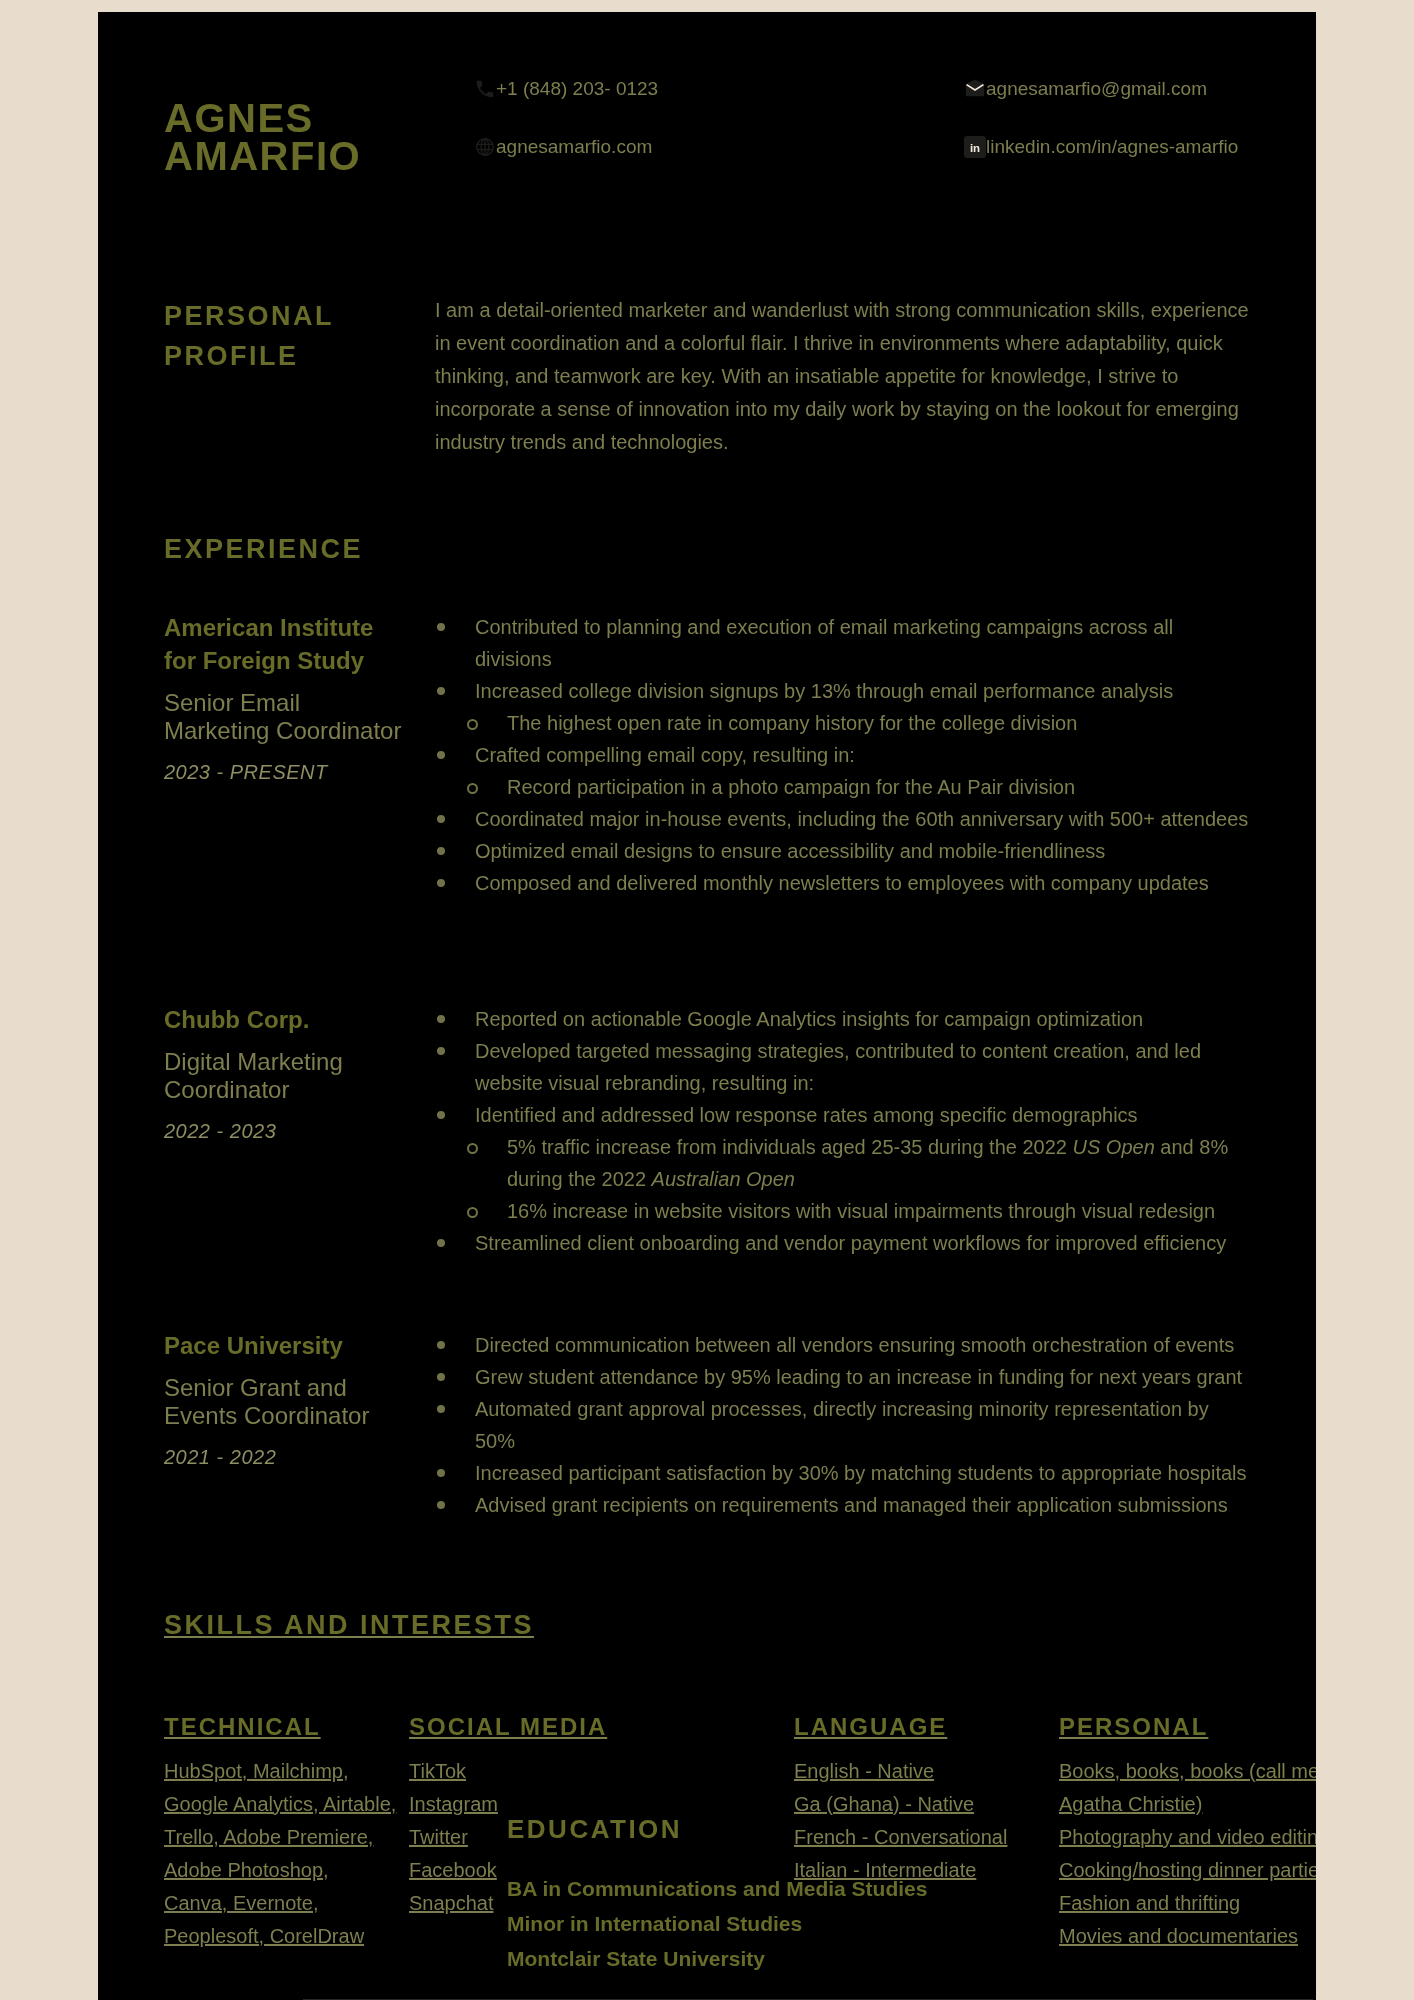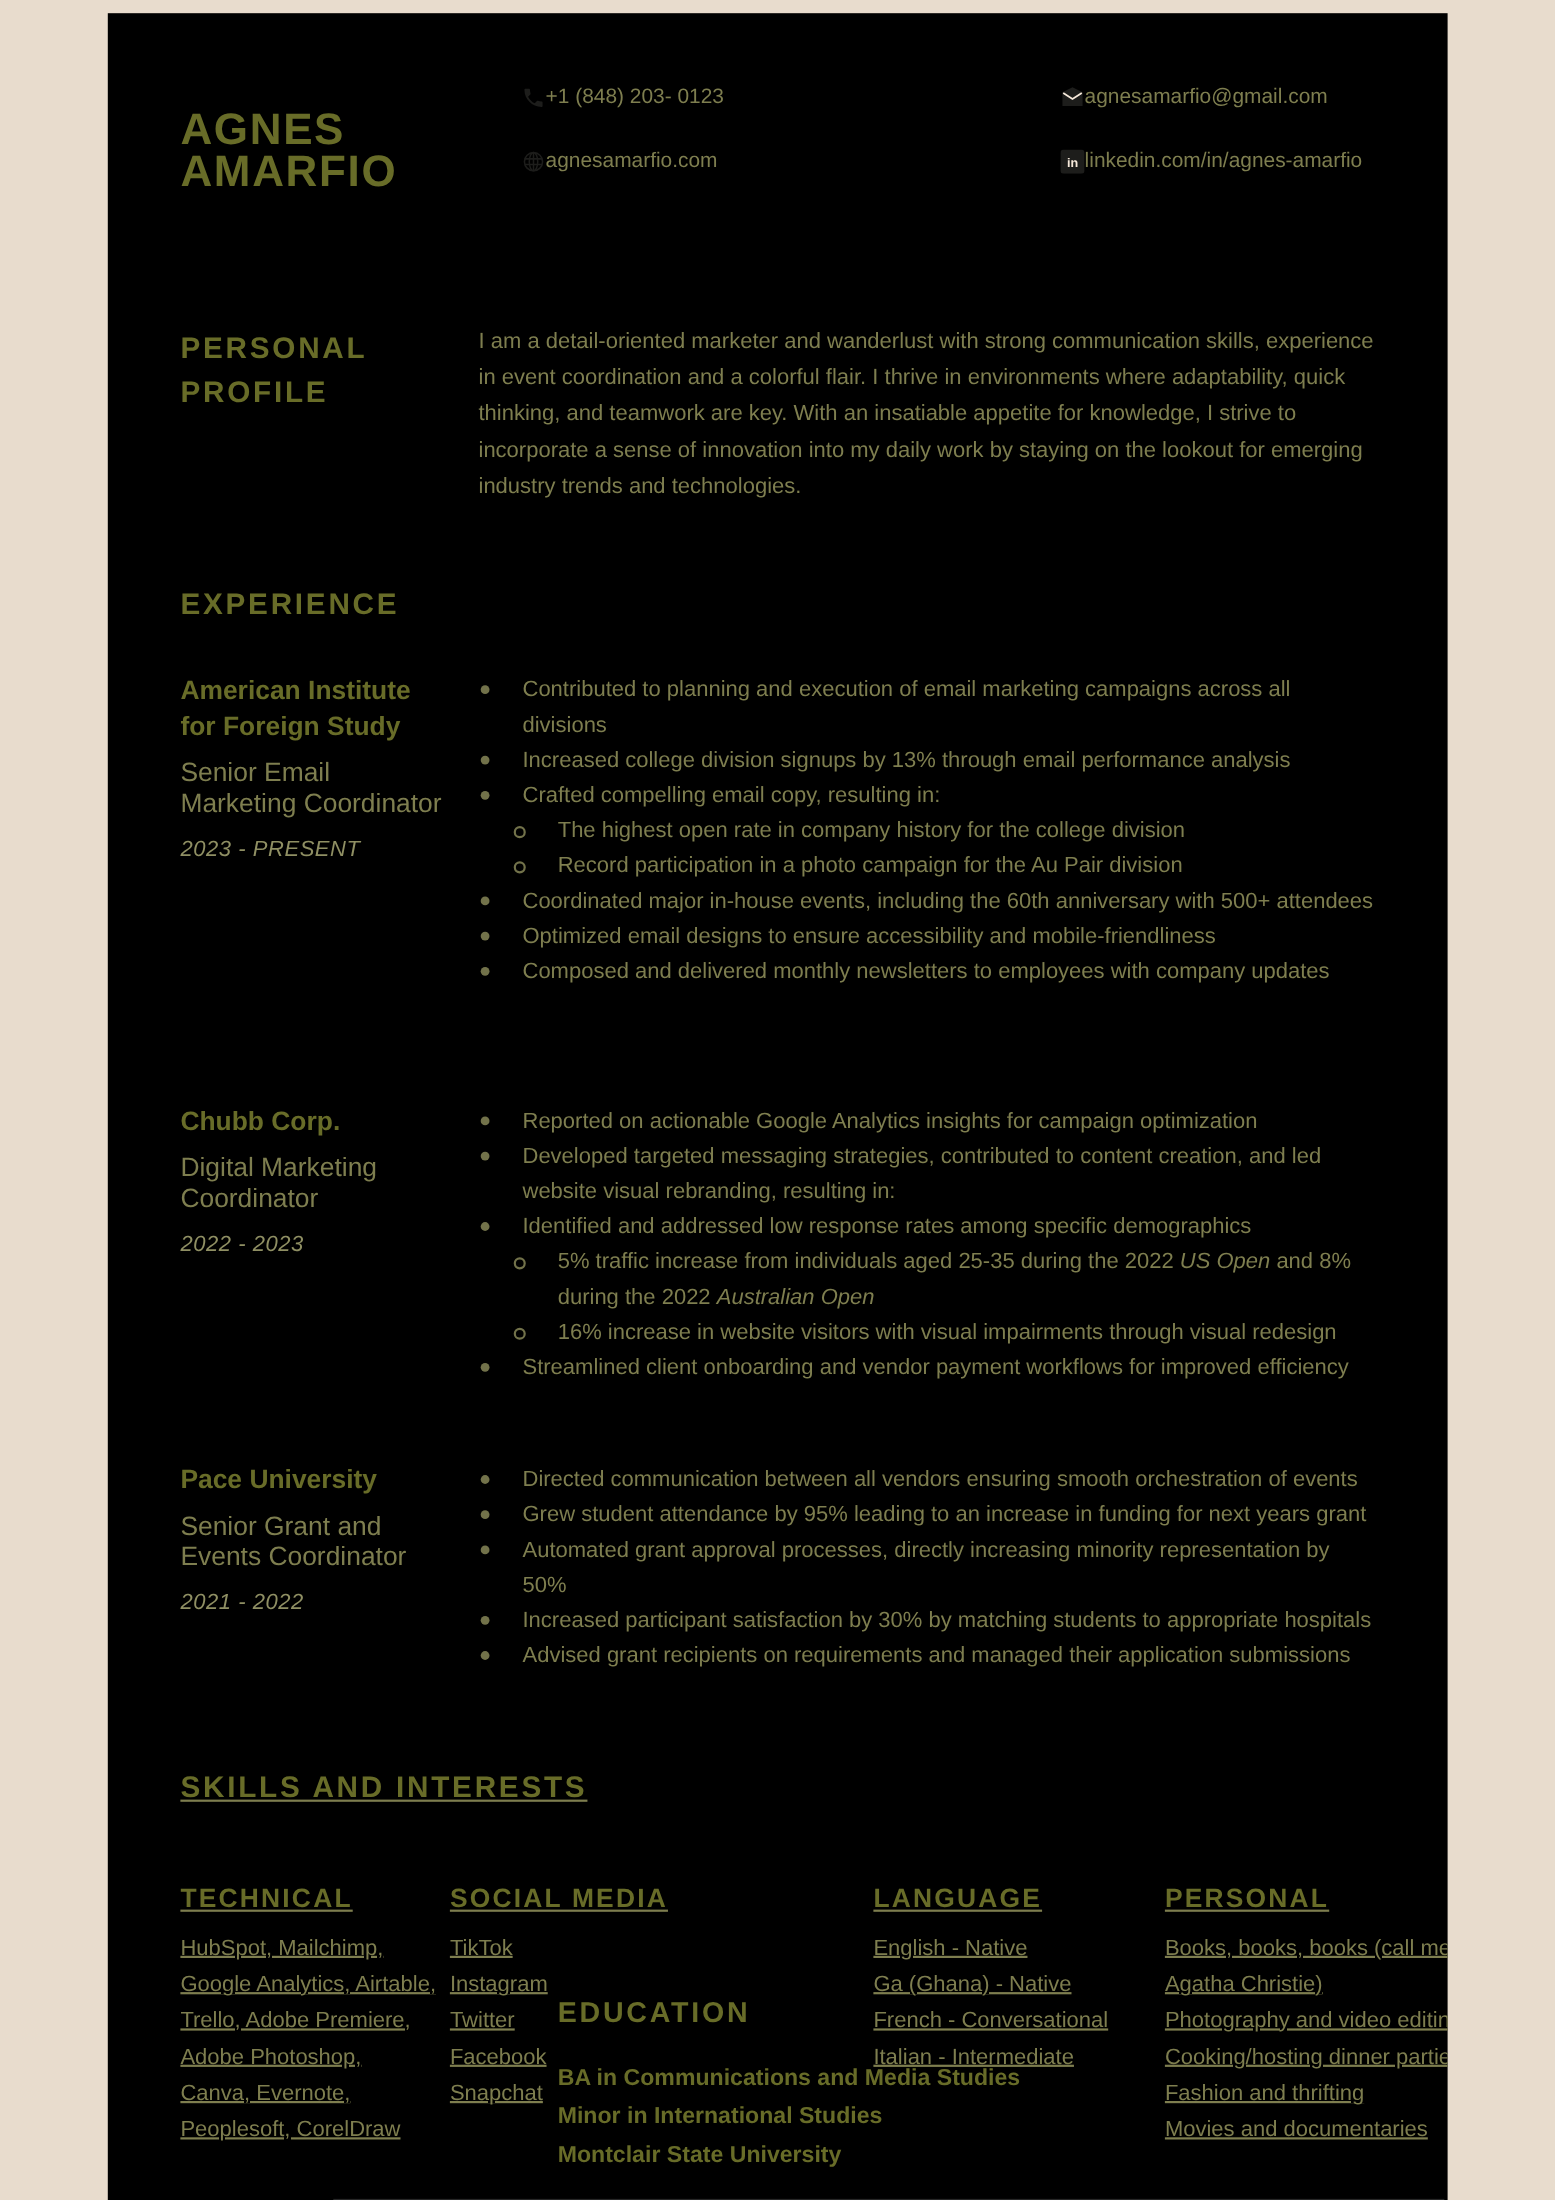--- a/index.html
+++ b/index.html
@@ -149,27 +149,27 @@
     </div>
     <div class="j-bullets">
             <div class="bullet">
               <span class="marker"></span>
               <span class="btext">Contributed to planning and execution of email marketing campaigns across all divisions</span>
             </div>
             <div class="bullet">
               <span class="marker"></span>
               <span class="btext">Increased college division signups by 13% through email performance analysis</span>
             </div>
+            <div class="bullet sub">
+              <span class="marker"></span>
+              <span class="btext">The highest open rate in company history for the college division</span>
+            </div>
             <div class="bullet">
               <span class="marker"></span>
               <span class="btext">Crafted compelling email copy, resulting in:</span>
-            </div>
-            <div class="bullet sub">
-              <span class="marker"></span>
-              <span class="btext">The highest open rate in company history for the college division</span>
             </div>
             <div class="bullet sub">
               <span class="marker"></span>
               <span class="btext">Record participation in a photo campaign for the Au Pair division</span>
             </div>
             <div class="bullet">
               <span class="marker"></span>
               <span class="btext">Coordinated major in-house events, including the 60th anniversary with 500+ attendees</span>
             </div>
             <div class="bullet">

